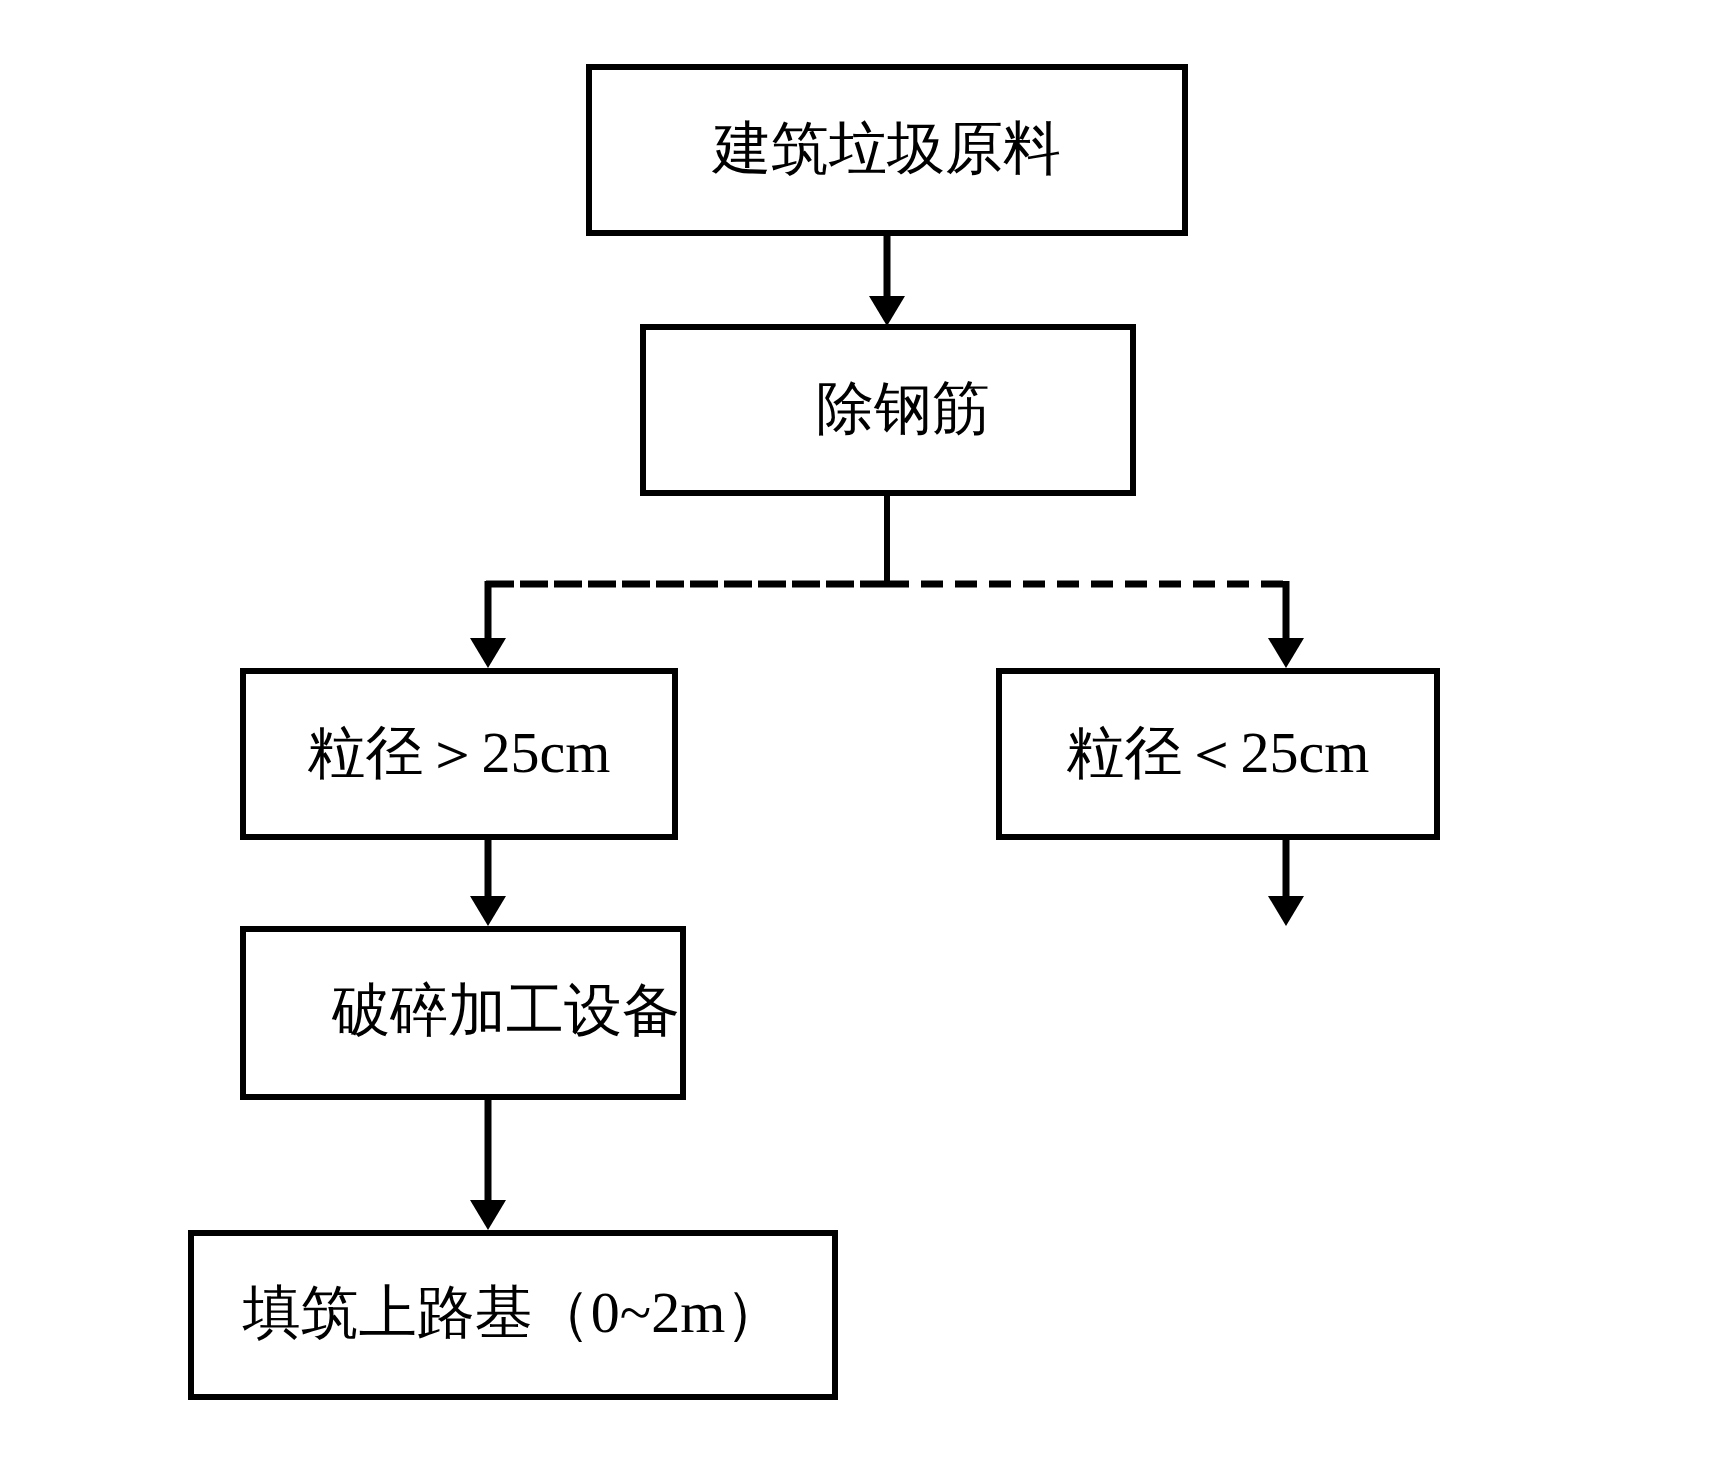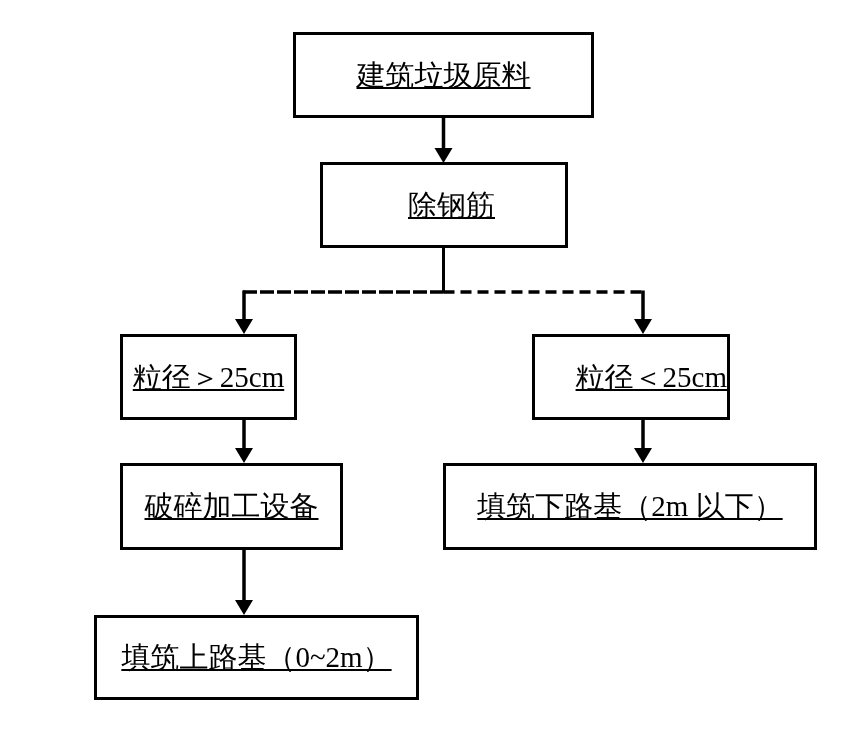--- a/index.html
+++ b/index.html
@@ -24,34 +24,33 @@
   }
   .node {
     position: absolute;
     box-sizing: border-box;
     background: #ffffff;
     border: 3px solid #000000;
     display: flex;
     align-items: center;
     justify-content: center;
     text-align: center;
-    text-decoration: underline;
   }
   .node .label {
     color: #000000;
     font-size: 29px;
     line-height: 1.2;
     white-space: nowrap;
   }
   
   .b1 { left: 293px; top: 32px;  width: 301px; height: 86px; }
   .b2 { left: 320px; top: 162px; width: 248px; height: 86px; padding-left: 15px; }
-  .b3 { left: 120px; top: 334px; width: 177px; height: 86px; }
-  .b4 { left: 532px; top: 334px; width: 198px; height: 86px; justify-content: flex-end; }
-  .b5 { left: 120px; top: 463px; width: 223px; height: 87px; }
+  .b3 { left: 120px; top: 334px; width: 219px; height: 86px; }
+  .b4 { left: 498px; top: 334px; width: 222px; height: 86px; }
+  .b5 { left: 120px; top: 463px; width: 223px; height: 87px; justify-content: flex-end; }
   .b6 { left: 443px; top: 463px; width: 374px; height: 87px; }
   .b7 { left: 70px;  top: 615px; width: 325px; height: 85px; margin-left: 24px; }
 </style>
 </head>
 <body>
 
 <div class="canvas">
 
   <svg class="connectors" width="864" height="736" viewBox="0 0 864 736" xmlns="http://www.w3.org/2000/svg">
 
@@ -92,21 +91,18 @@
   </div>
 
   <div class="node b4">
     <span class="label">粒径＜25cm</span>
   </div>
 
   <div class="node b5">
     <span class="label">破碎加工设备</span>
   </div>
 
-  <div class="node b6">
-    <span class="label">填筑下路基（2m 以下）</span>
-  </div>
 
   <div class="node b7">
     <span class="label">填筑上路基（0~2m）</span>
   </div>
 
 </div>
 
 </body></html>

